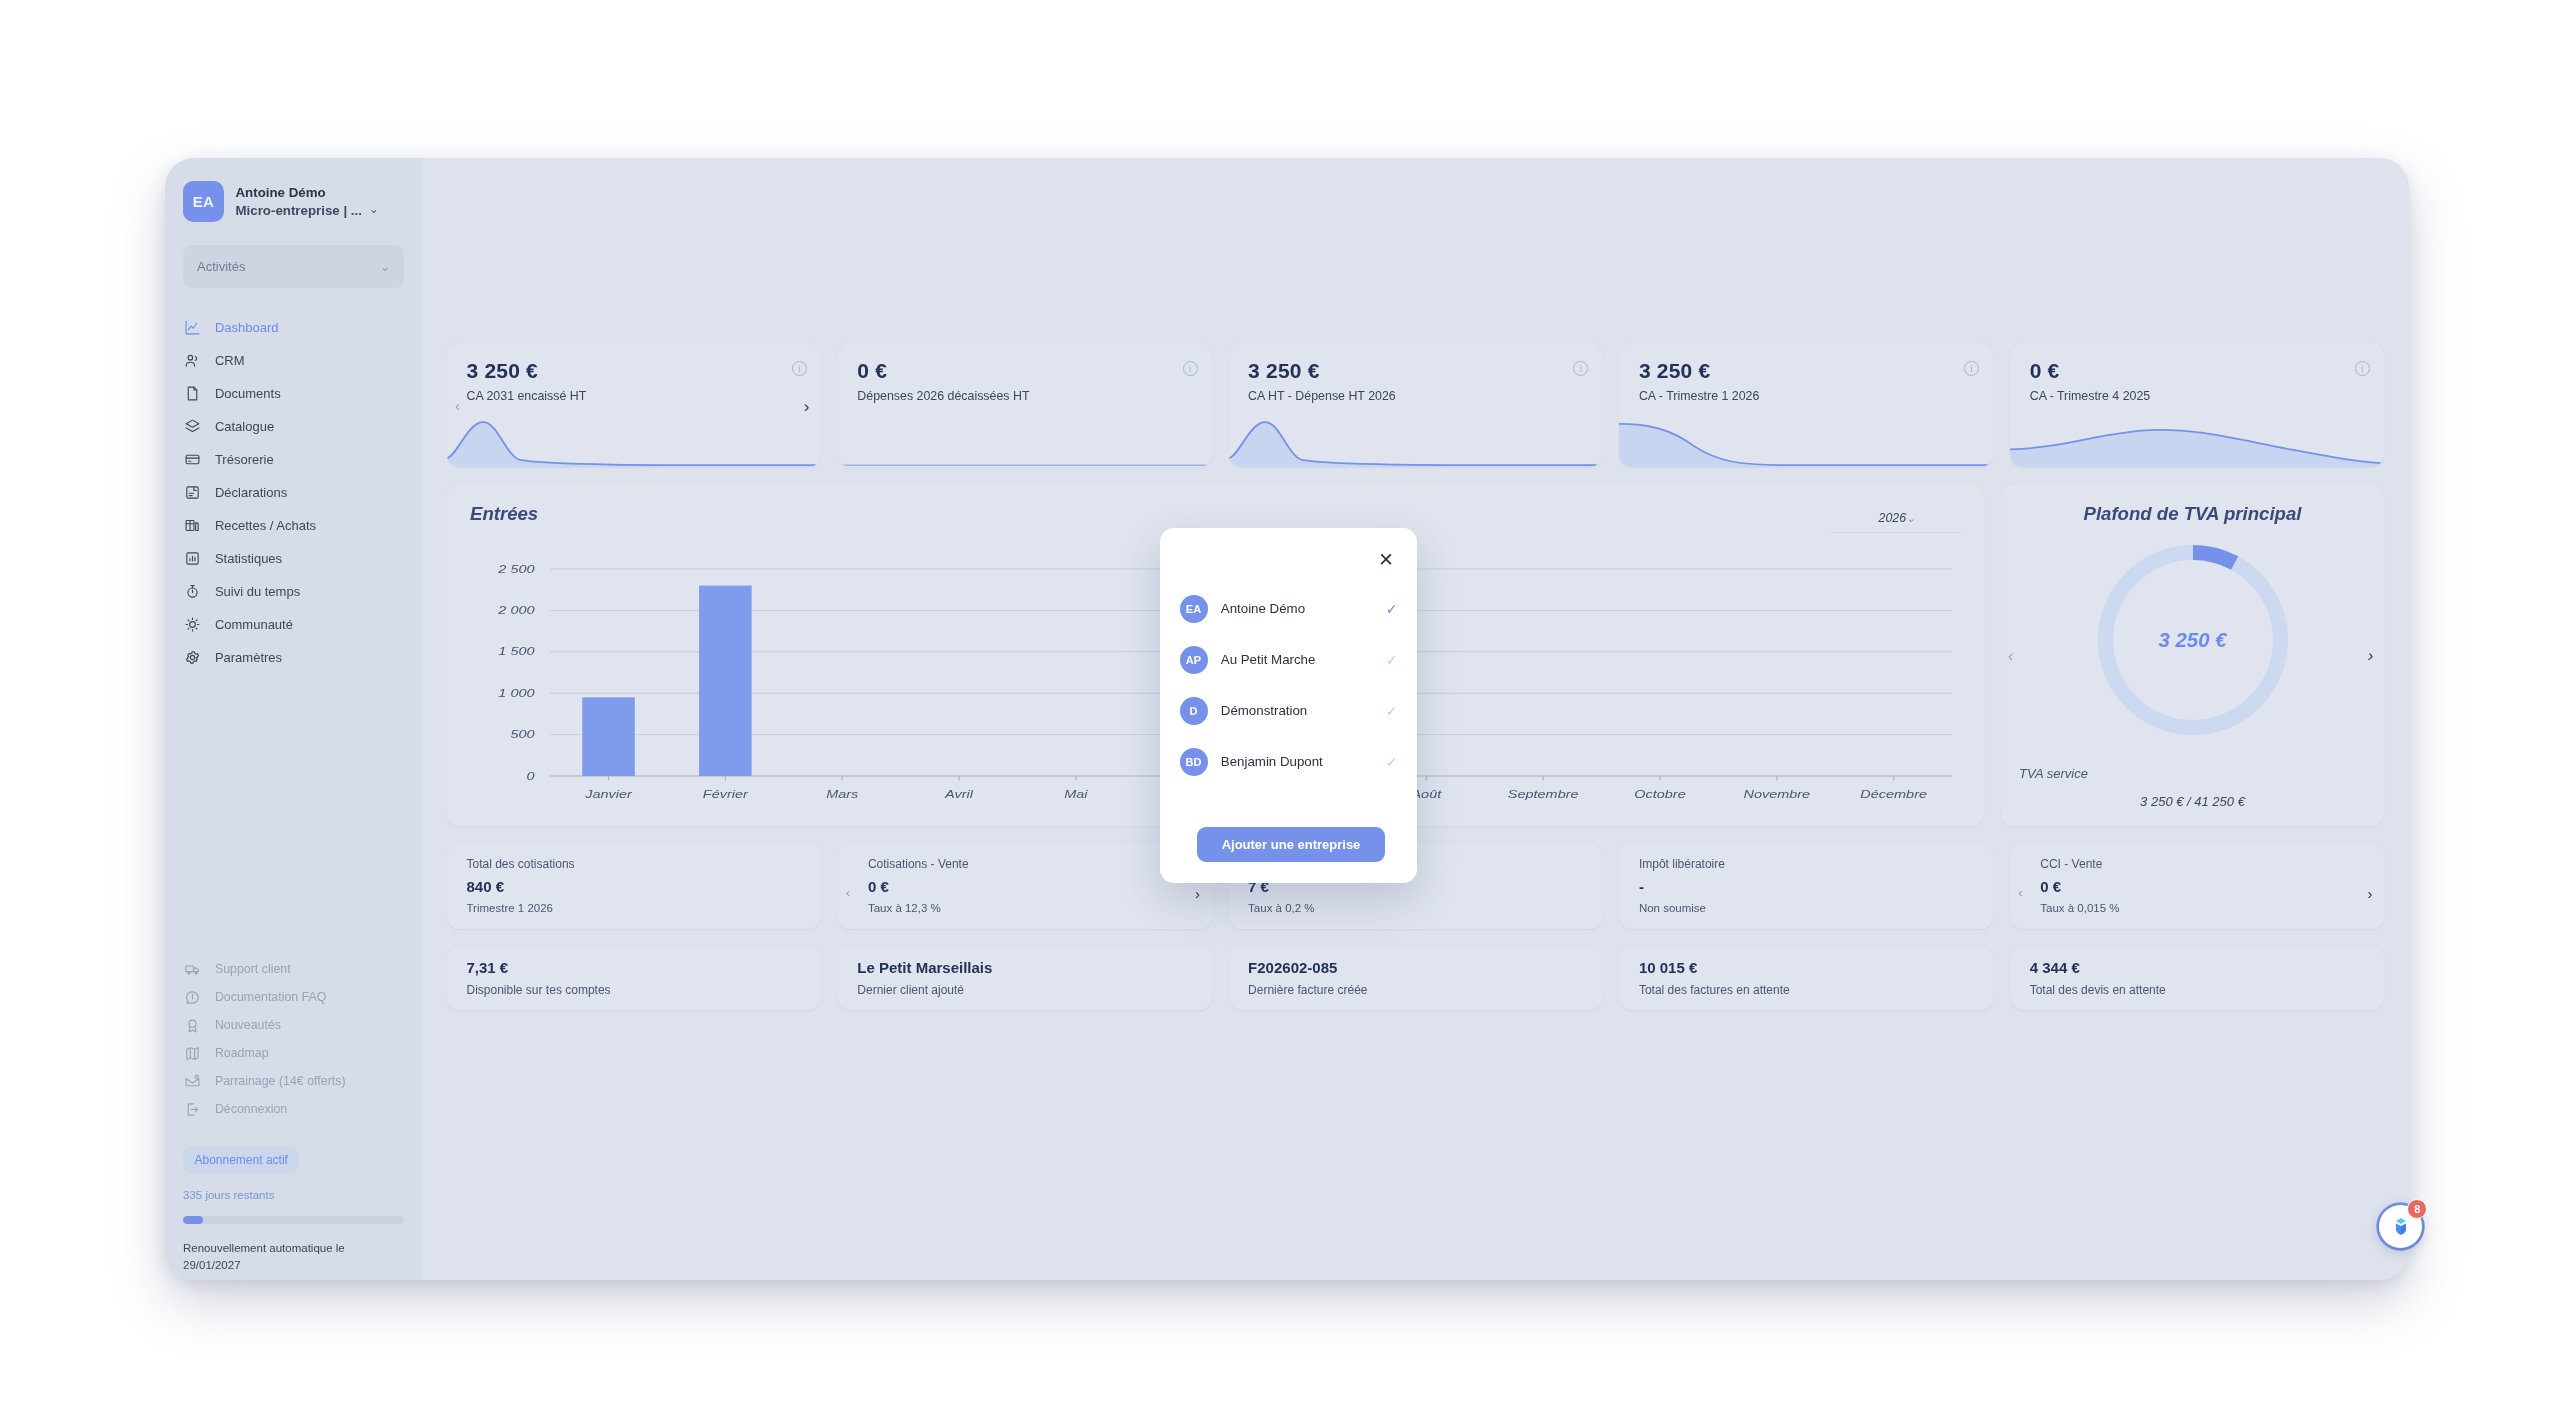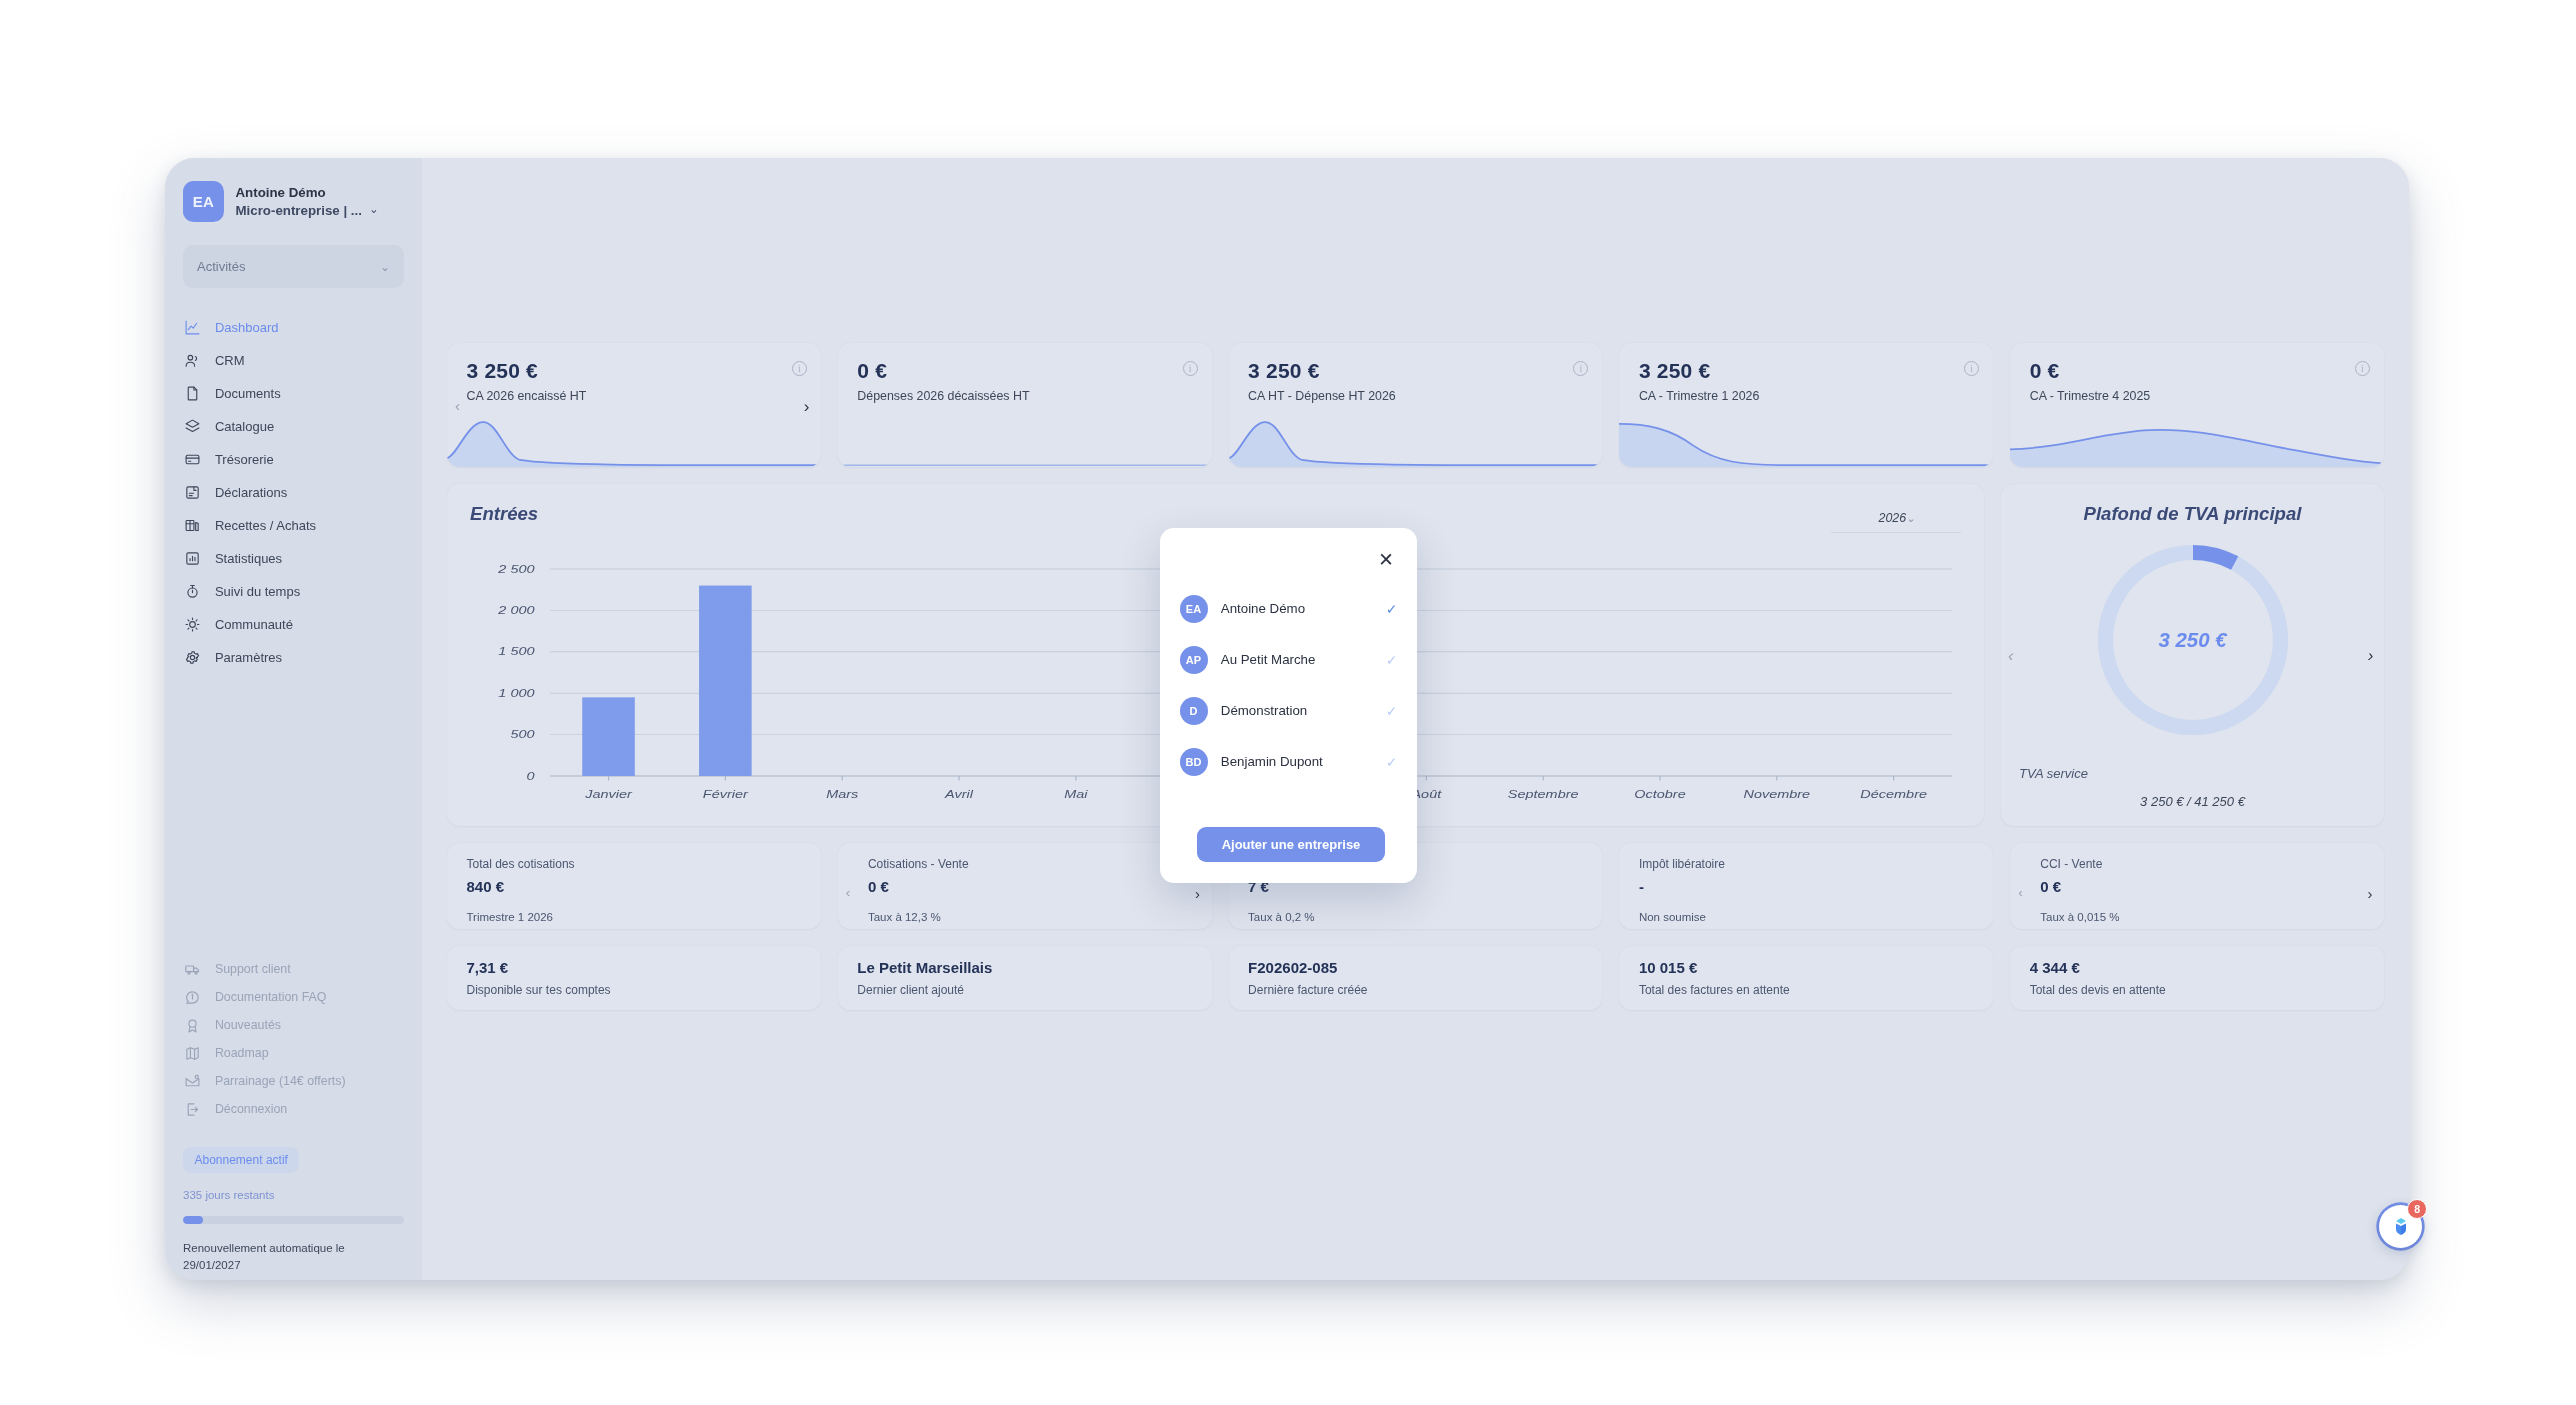--- a/index.html
+++ b/index.html
@@ -149,21 +149,21 @@
 
   
   .stat-row { display: flex; gap: 17px; margin-top: 17px; }
   .stat-card {
     flex: 1 1 0; background: #dfe4ee; border-radius: 12.4px; height: 86px;
     position: relative; padding: 14px 19.5px;
     box-shadow: 0 0.9px 1.8px rgba(90,105,140,.08);
   }
   .stat-lbl { font-size: 12px; color: #4b5670; }
   .stat-val { font-size: 15px; font-weight: 700; color: #243258; margin-top: 7px; }
-  .stat-note { font-size: 11.5px; color: #4b5670; margin-top: 16px; }
+  .stat-note { font-size: 11.5px; color: #4b5670; margin-top: 7px; }
   .stat-arrow { position: absolute; top: 43px; font-size: 15px; color: #2c3445; cursor: pointer; line-height: 1; }
   .stat-arrow.left { left: 8px; color: #97a1b4; font-size: 13.3px; }
   .stat-arrow.right { right: 11.5px; }
   .stat-card.indent .stat-lbl, .stat-card.indent .stat-val, .stat-card.indent .stat-note { margin-left: 10.6px; }
 
   .info-row { display: flex; gap: 17px; margin-top: 17px; }
   .info-card {
     flex: 1 1 0; background: #dfe4ee; border-radius: 12.4px; height: 64px;
     padding: 13.3px 19.5px; box-shadow: 0 0.9px 1.8px rgba(90,105,140,.08);
   }
@@ -420,21 +420,21 @@
         <div class="renew-text">Renouvellement automatique le 29/01/2027</div>
       </div>
 
     </aside>
 
     <main class="main">
 
       <section class="kpi-row">
         <div class="kpi-card">
           <div class="kpi-val">3 250 €</div>
-          <div class="kpi-lbl">CA 2026 encaissé HT</div>
+          <div class="kpi-lbl">CA 2031 encaissé HT</div>
           <div class="kpi-info">i</div>
           <div class="kpi-arrow left">‹</div>
           <div class="kpi-arrow right">›</div>
           <div class="spark">
             <svg viewBox="0 0 400 58" preserveAspectRatio="none">
               <path d="M0,48 C10,46 22,8 38,7 C54,6 62,44 78,50 C110,56 200,56 400,56 L400,58 L0,58 Z" fill="#bfd0f2" opacity=".75"></path>
               <path d="M0,48 C10,46 22,8 38,7 C54,6 62,44 78,50 C110,56 200,56 400,56" fill="none" stroke="#7691ea" stroke-width="2"></path>
             </svg>
           </div>
         </div>

